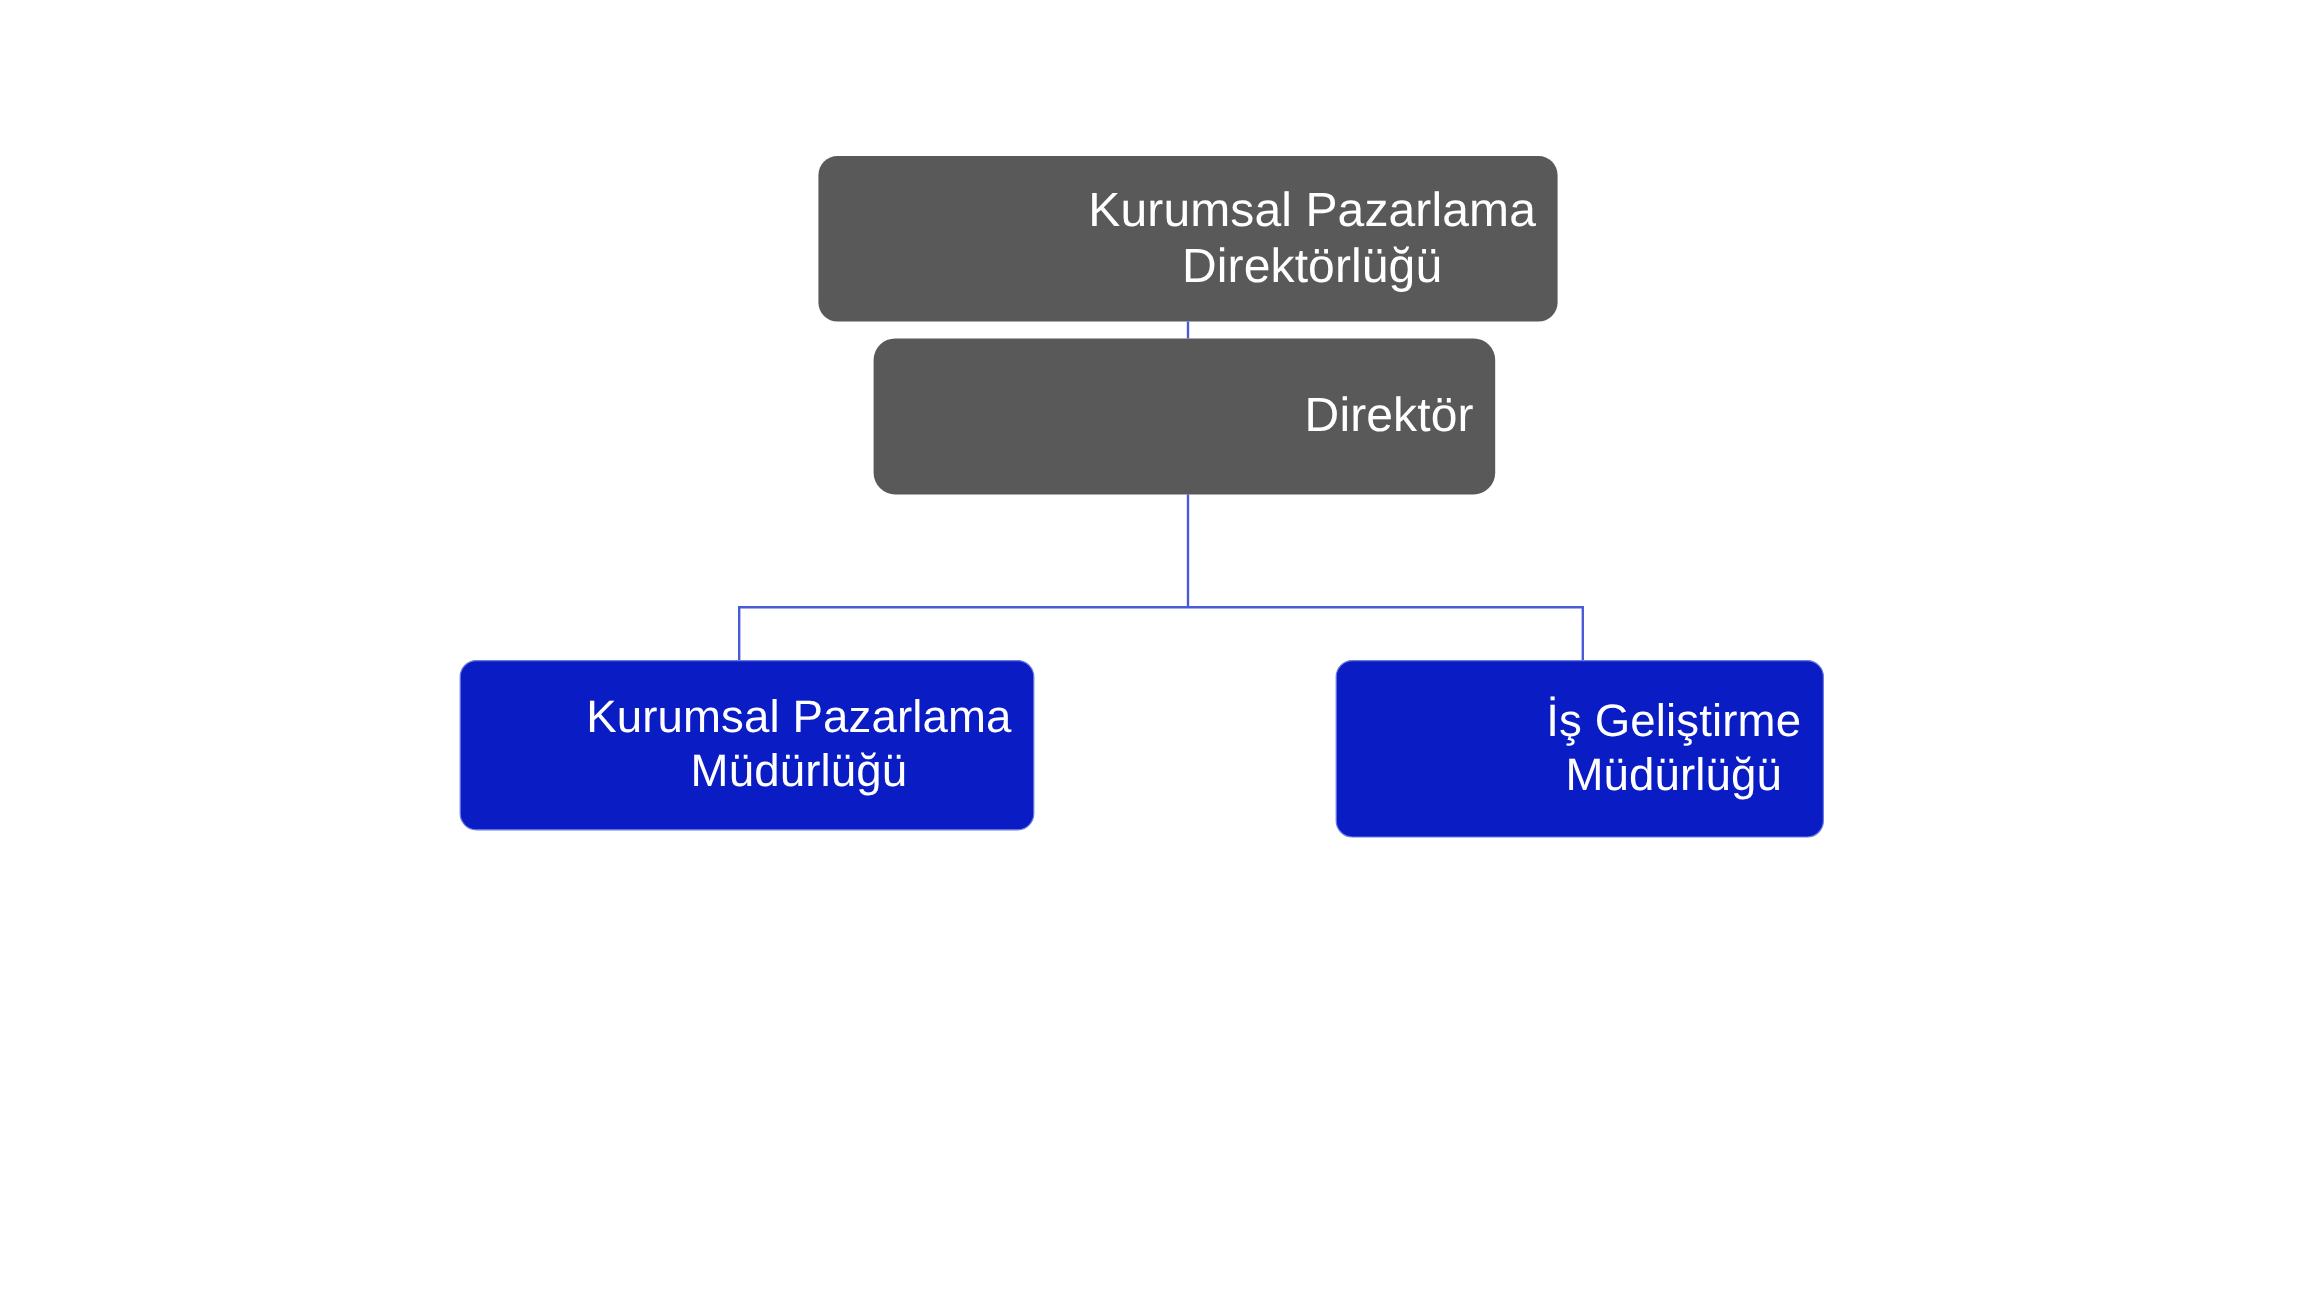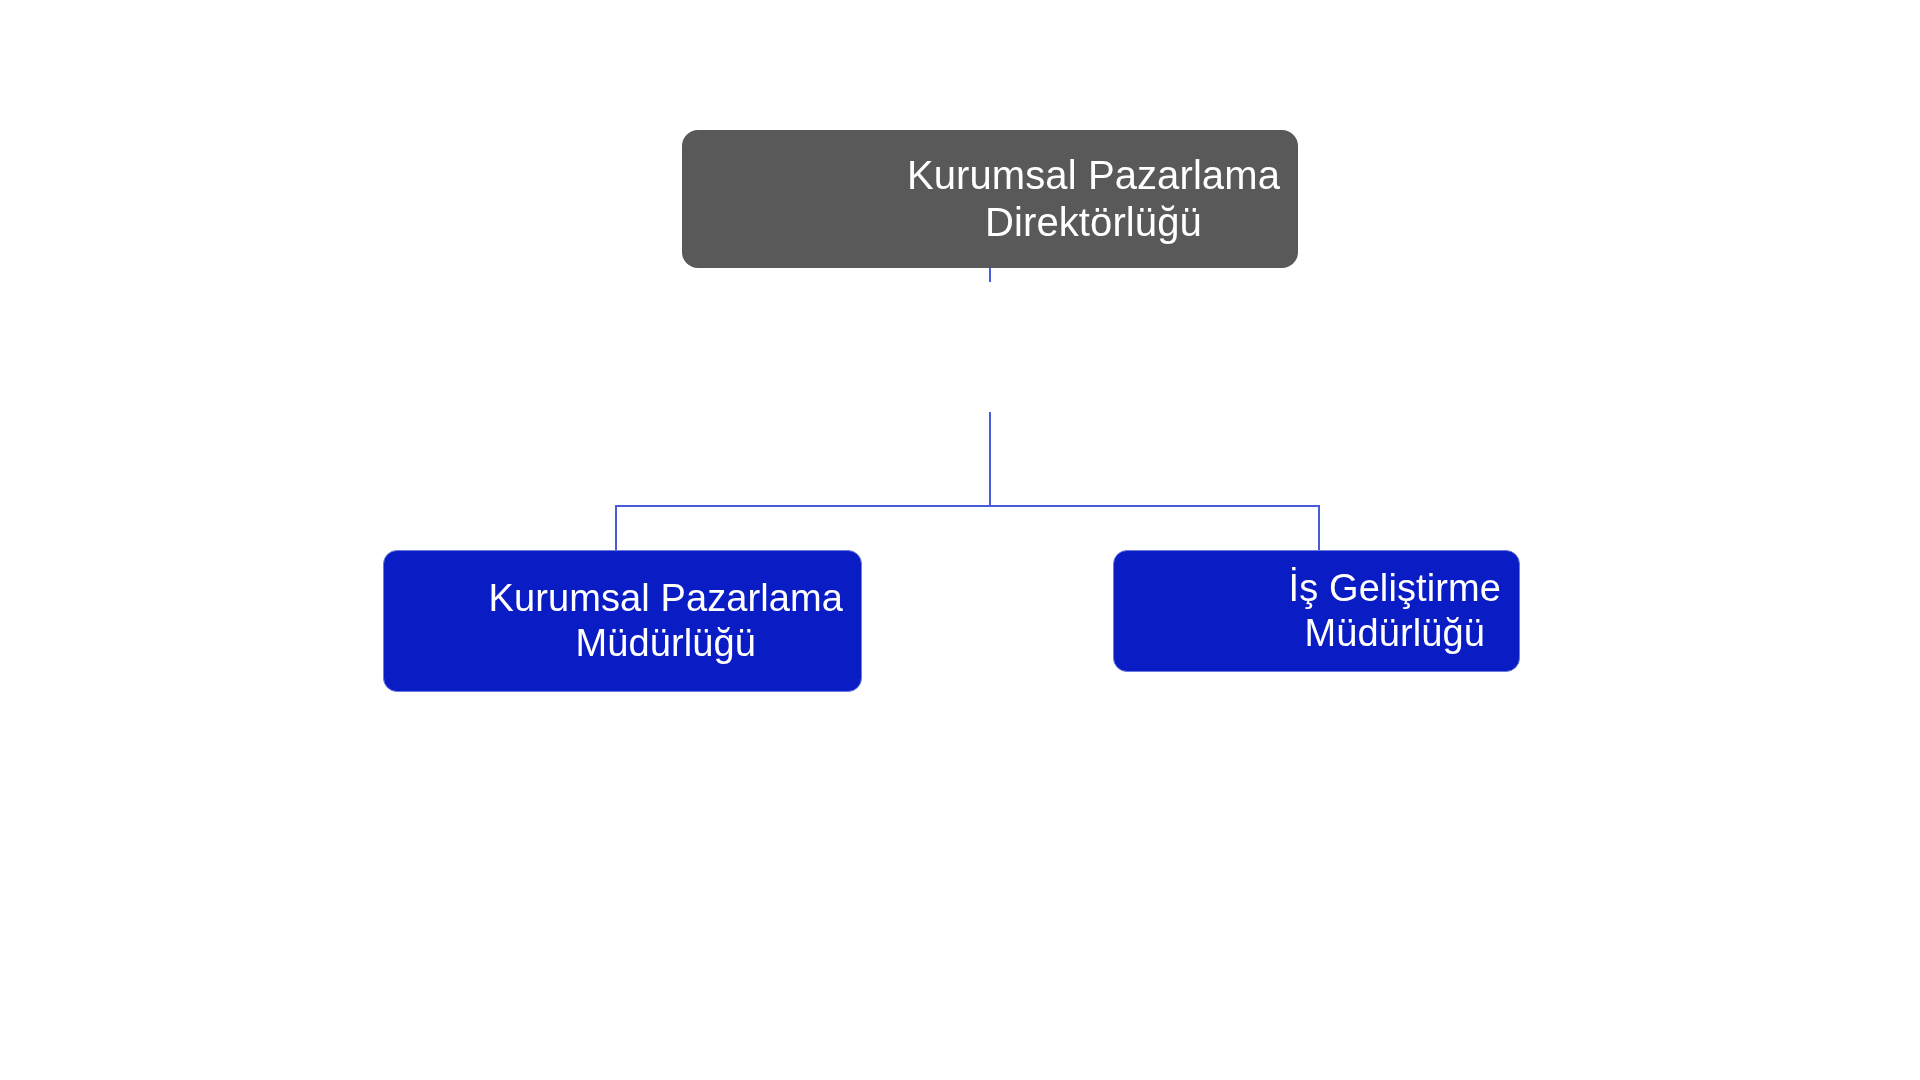--- a/index.html
+++ b/index.html
@@ -84,21 +84,21 @@
     width: 479px;
     height: 142px;
     font-size: 38px;
     border-radius: 14px;
   }
 
   #node-business-dev {
     left: 1113px;
     top: 550px;
     width: 407px;
-    height: 122px;
+    height: 148px;
     font-size: 38px;
     border-radius: 14px;
   }
 </style>
 </head>
 <body>
 
 <div id="org-chart">
 
   <svg class="connector-layer" viewBox="0 0 1920 1080" width="1920" height="1080" xmlns="http://www.w3.org/2000/svg">
@@ -112,20 +112,23 @@
     <line x1="616" y1="506" x2="616" y2="552" stroke="#4A5BD8" stroke-width="2"></line>
 
     <line x1="1319" y1="506" x2="1319" y2="552" stroke="#4A5BD8" stroke-width="2"></line>
   </svg>
 
   <div id="node-root" class="node node-gray">
     <span>Kurumsal Pazarlama
 Direktörlüğü</span>
   </div>
 
+  <div id="node-director" class="node node-gray">
+    <span>Direktör</span>
+  </div>
 
   <div id="node-marketing" class="node node-blue">
     <span>Kurumsal Pazarlama
 Müdürlüğü</span>
   </div>
 
   <div id="node-business-dev" class="node node-blue">
     <span>İş Geliştirme
 Müdürlüğü</span>
   </div>

